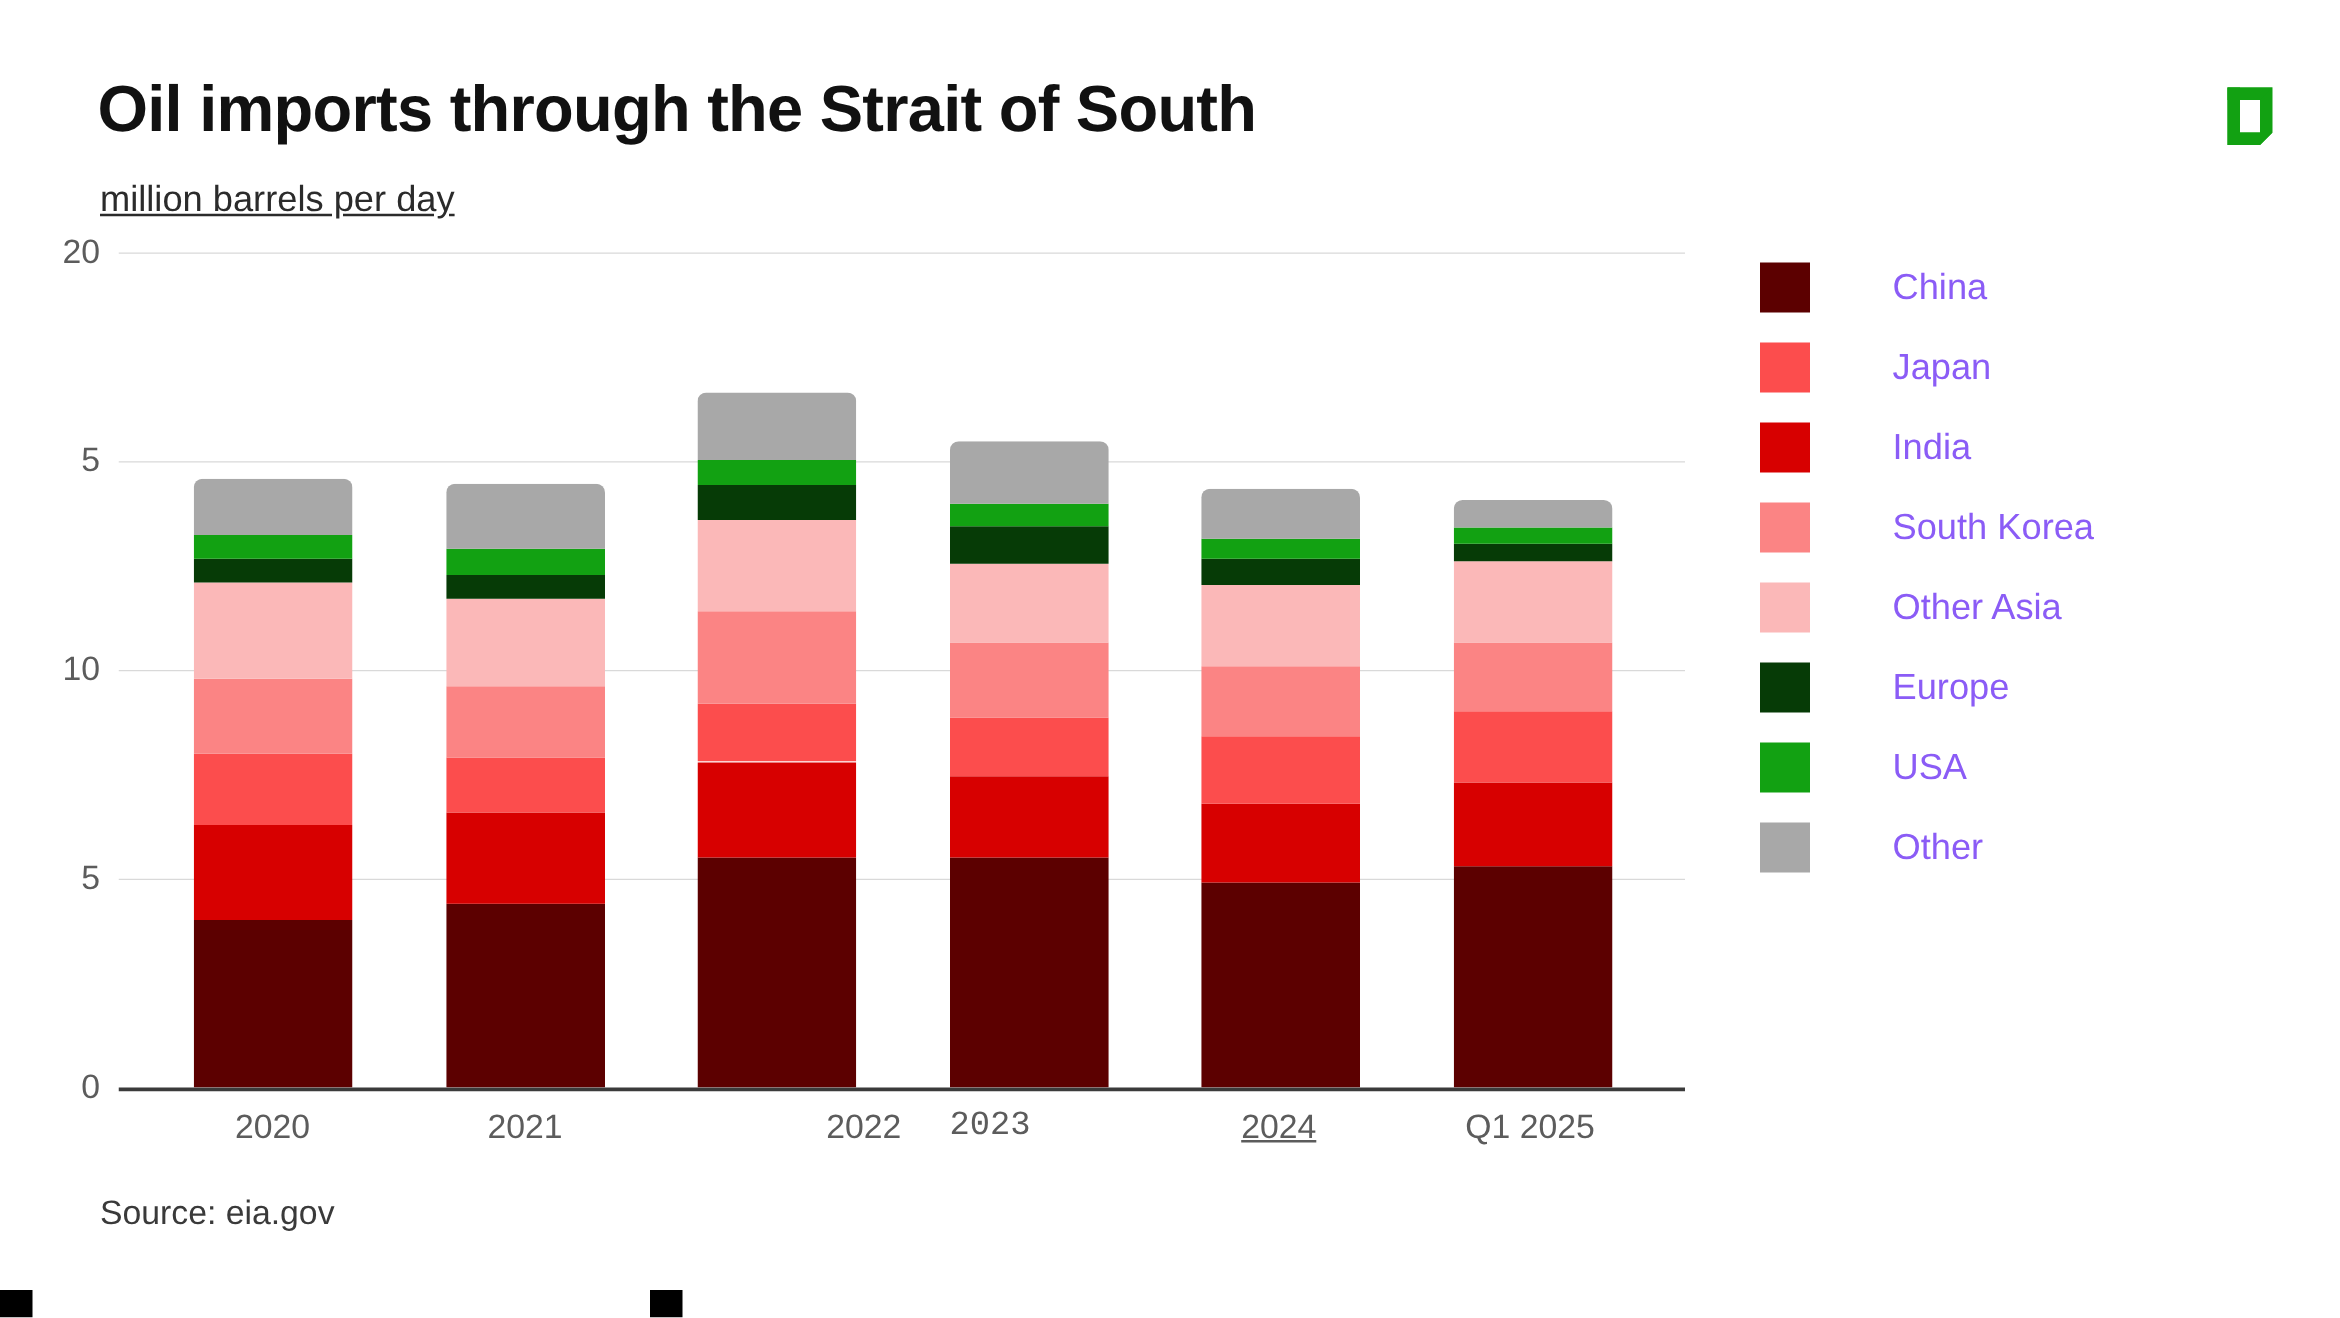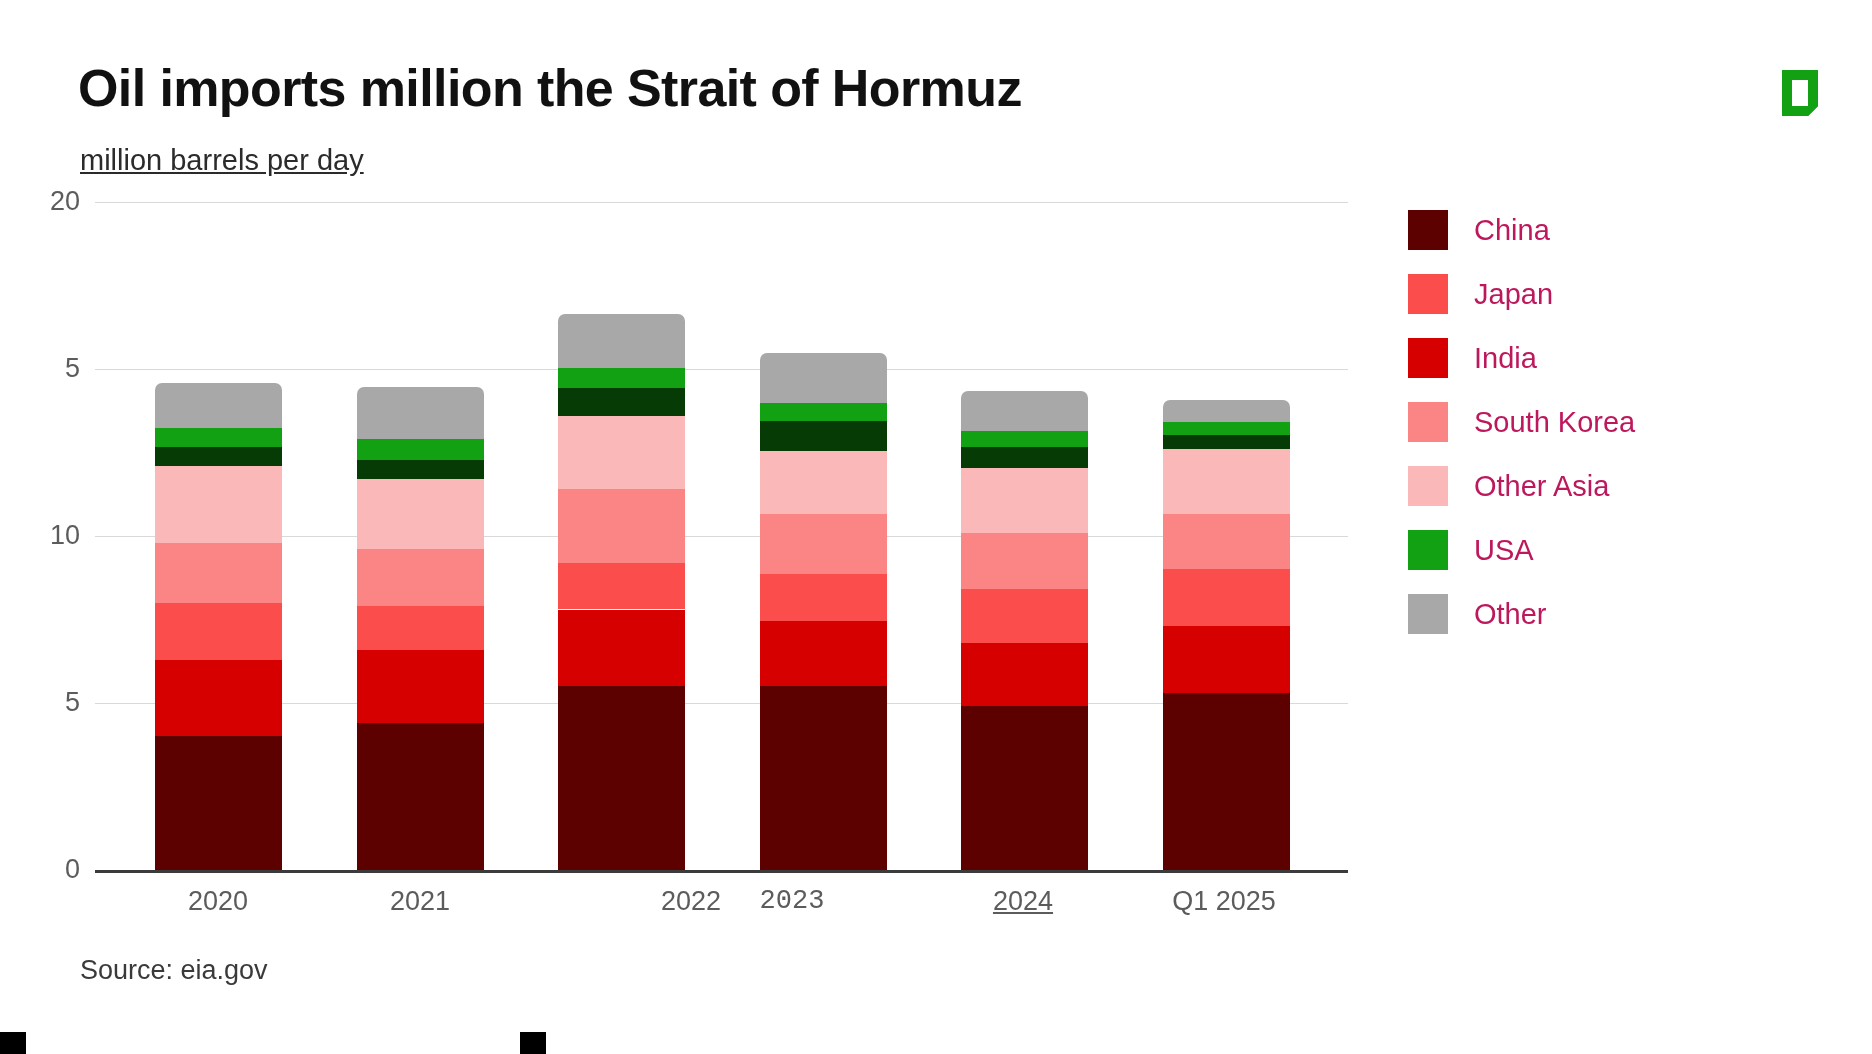--- a/index.html
+++ b/index.html
@@ -118,22 +118,23 @@
     height: 64px;
   }
   .legend-swatch {
     width: 40px;
     height: 40px;
     flex: 0 0 40px;
     margin-right: 26px;
   }
   .legend-label {
     font-size: 29px;
-    color: #be185d;
+    color: #8b5cf6;
     white-space: nowrap;
+    margin-left: 40px;
   }
 
   
   #source-note {
     position: absolute;
     left: 80px;
     top: 955px;
     font-size: 27px;
     color: #3a3a3a;
   }
@@ -148,21 +149,21 @@
     position: absolute;
     bottom: 0;
     height: 22px;
     background: #000000;
   }
 </style>
 </head>
 <body>
 
 <div id="header">
-  <div id="chart-title">Oil imports million the Strait of Hormuz</div>
+  <div id="chart-title">Oil imports through the Strait of South</div>
   <div id="chart-subtitle">million barrels per day</div>
   <svg id="brand-logo" viewBox="0 0 56 56" aria-hidden="true">
     <polygon points="10,8 46,8 46,44 36,54 36,18 10,18" fill="#12a112"></polygon>
     <polygon points="10,8 10,18 10,54 36,54 46,44 20,44 20,8" fill="#12a112"></polygon>
     <rect x="10" y="8" width="36" height="46" fill="none"></rect>
     <path d="M10 8 L46 8 L36 18 L20 18 L20 44 L36 44 L36 54 L10 54 Z" fill="#12a112"></path>
   </svg>
 </div>
 
 <div id="plot-area">
@@ -265,20 +266,24 @@
     </div>
     <div class="legend-item">
       <span class="legend-swatch" style="background: rgb(251, 132, 132);"></span>
       <span class="legend-label">South Korea</span>
     </div>
     <div class="legend-item">
       <span class="legend-swatch" style="background: rgb(251, 184, 184);"></span>
       <span class="legend-label">Other Asia</span>
     </div>
     <div class="legend-item">
+      <span class="legend-swatch" style="background: rgb(6, 59, 6);"></span>
+      <span class="legend-label">Europe</span>
+    </div>
+    <div class="legend-item">
       <span class="legend-swatch" style="background: rgb(18, 161, 18);"></span>
       <span class="legend-label">USA</span>
     </div>
     <div class="legend-item">
       <span class="legend-swatch" style="background: rgb(168, 168, 168);"></span>
       <span class="legend-label">Other</span>
     </div>
   </div>
 
 <div id="source-note">Source: eia.gov</div>

